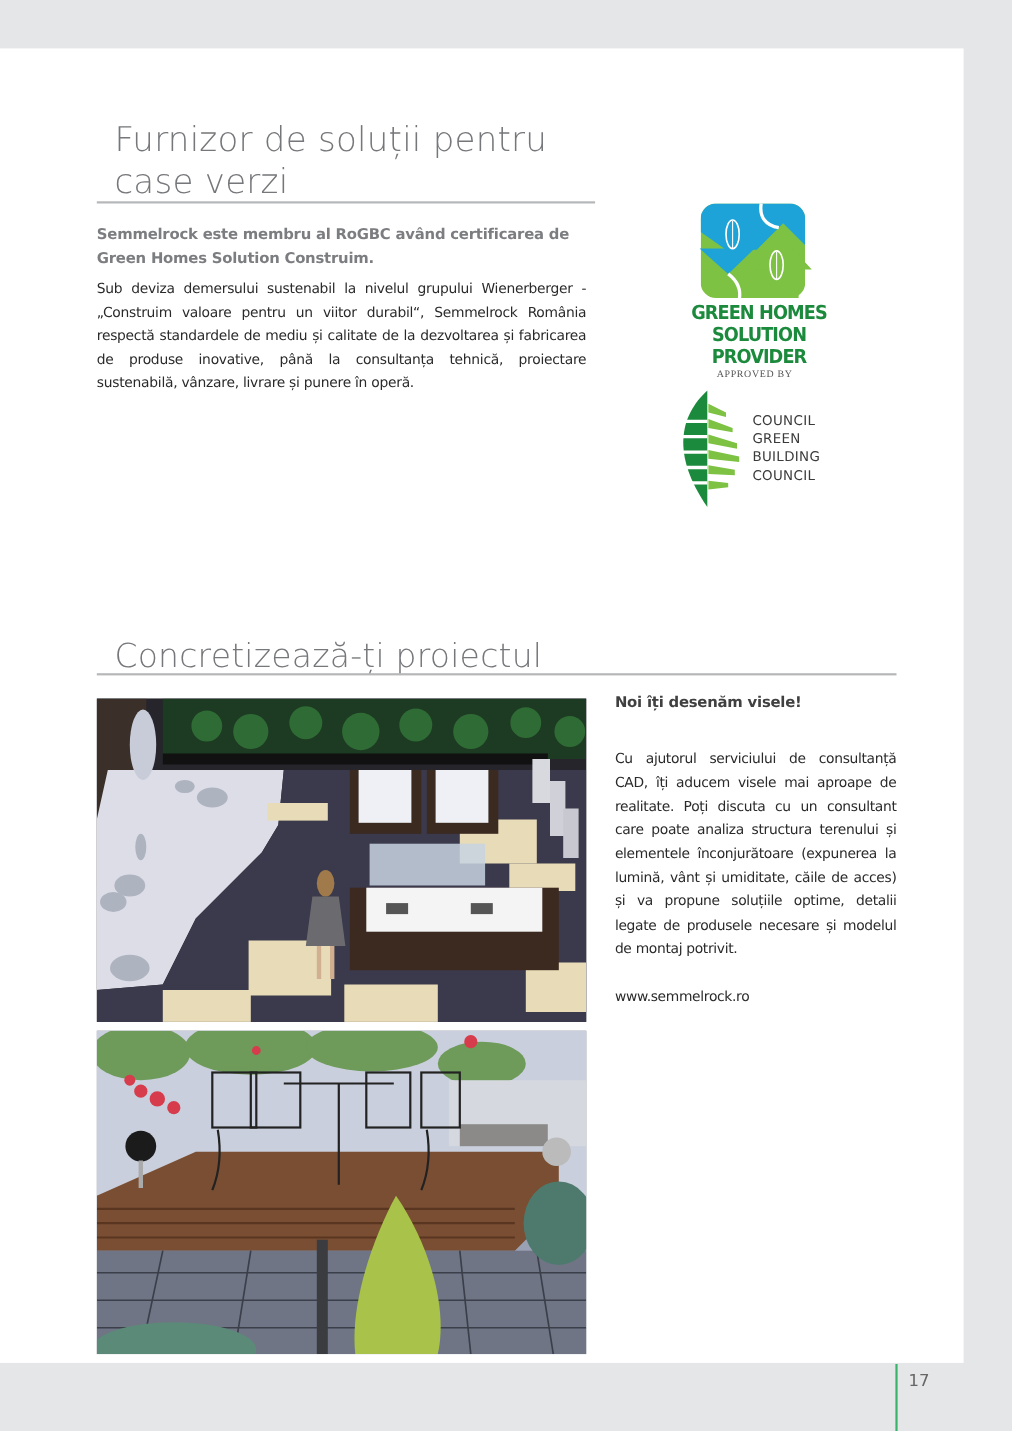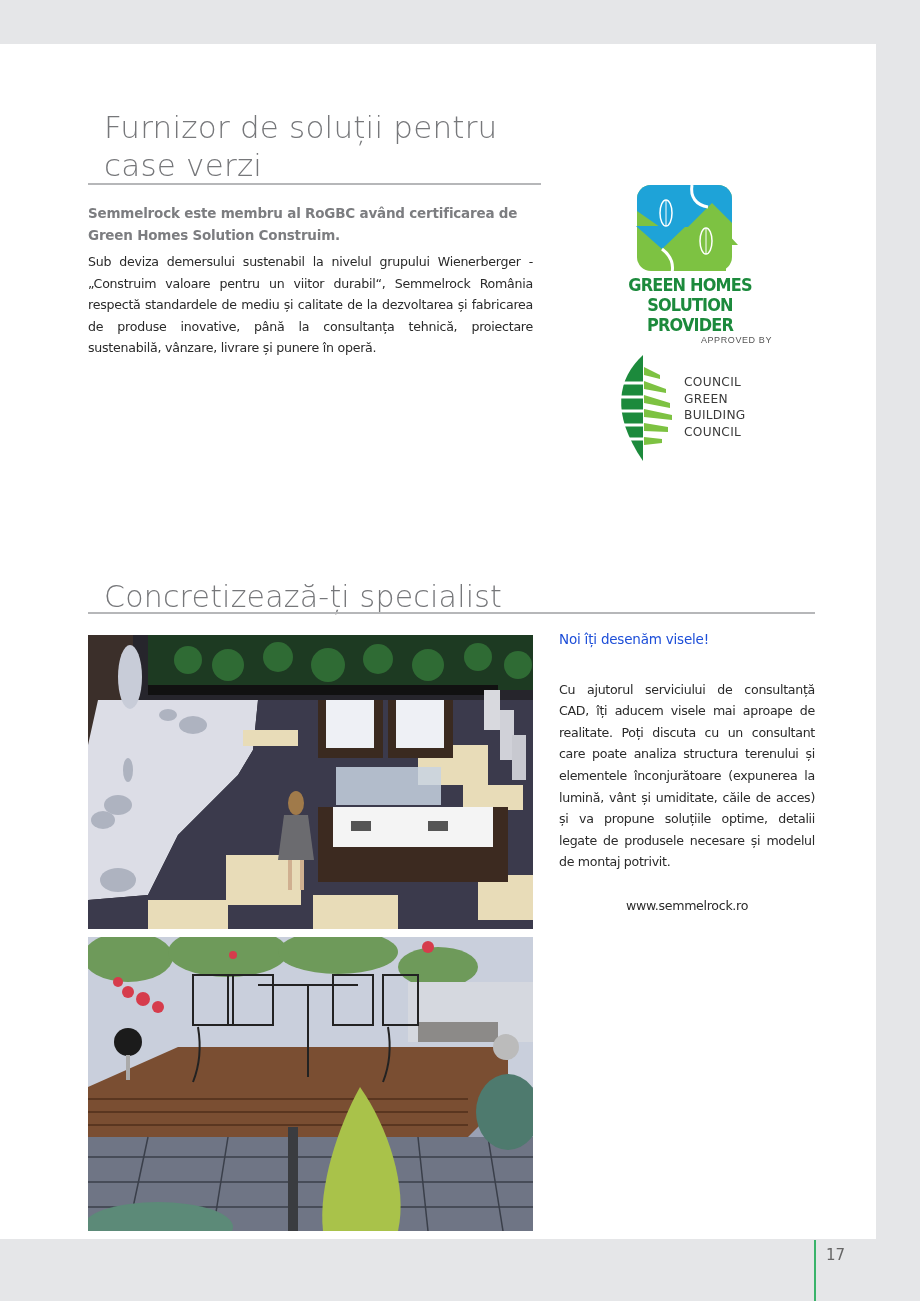--- a/index.html
+++ b/index.html
@@ -31,37 +31,37 @@
   .body-a { left:88px; top:251px; width:445px; }
   .body-a p, .side p { margin:0; }
   .gap { height:21.6px; }
   .logo-box { position:absolute; left:600px; top:183px; width:180px; height:285px; }
   .ghsp-title {
     position:absolute; left:2px; top:92px; width:176px; text-align:center;
     font-family:"DejaVu Sans", sans-serif; font-weight:bold; color:#1c8a3c;
     font-size:17.5px; line-height:20px; letter-spacing:-0.9px; transform:scaleX(0.92); transform-origin:center;
   }
   .approved {
-    position:absolute; left:0; top:152px; width:172px; text-align:right;
-    font-family:Liberation Sans, sans-serif; font-size:9px; color:#555; letter-spacing:0.6px;
+    position:absolute; left:0; top:152px; width:172px; text-align:center;
+    font-family:Liberation Serif, serif; font-size:9px; color:#555; letter-spacing:0.6px;
   }
   .rgbc-text {
     position:absolute; left:84px; top:191px; font-family:"DejaVu Sans", sans-serif;
     font-size:12.2px; line-height:16.5px; color:#3a3a3a; letter-spacing:0.3px;
   }
   .rgbc-text div { white-space:nowrap; }
   .photo { position:absolute; left:88px; width:445px; overflow:hidden; }
   .photo-a { top:635px; height:294px; background:#2b2a33; }
   .photo-b { top:937px; height:294px; background:#7e8590; }
   .side {
     position:absolute; left:559px; top:657px; width:256px; font-family:"DejaVu Sans", sans-serif;
     font-size:12.6px; line-height:21.6px; color:#2a2a2a; text-align:justify; letter-spacing:-0.3px;
   }
   .side-lead { position:absolute; left:559px; top:631px; font-family:"DejaVu Sans", sans-serif;
-    font-weight:normal; color:#1d4ed8; font-size:13.5px; margin:0; letter-spacing:-0.2px;text-align:right; }
+    font-weight:bold; color:#404040; font-size:13.5px; margin:0; letter-spacing:-0.2px;text-align:right; }
   .page-line { position:absolute; left:814px; top:1240px; width:2px; height:61px; background:#3ab36a; }
   .page-num { position:absolute; left:826px; top:1246px; font-family:"DejaVu Sans", sans-serif;
     font-size:15px; color:#666; }
 </style>
 </head>
 <body>
 
 <div class="page"></div>
 
 <h1 class="h1 h1-a">
@@ -131,21 +131,21 @@
     </g>
   </svg>
   <div class="rgbc-text">
     <div>COUNCIL</div>
     <div>GREEN</div>
     <div>BUILDING</div>
     <div>COUNCIL</div>
   </div>
 </div>
 
-<h1 class="h1 h1-b">Concretizează-ți specialist</h1>
+<h1 class="h1 h1-b">Concretizează-ți proiectul</h1>
 <div class="rule rule-b"></div>
 
 <div class="photo photo-a" title="3D render of modern terrace with lounge furniture and paving">
   <svg width="445" height="294" viewBox="0 0 445 294">
     <rect width="445" height="294" fill="#26252c"></rect>
 
     <rect x="60" y="0" width="385" height="55" fill="#1d3a22"></rect>
     <g fill="#2f6b34">
       <circle cx="100" cy="25" r="14"></circle>
         <circle cx="140" cy="30" r="16"></circle>
@@ -270,17 +270,17 @@
     <ellipse cx="420" cy="175" rx="32" ry="38" fill="#4e7a6e"></ellipse>
     <ellipse cx="70" cy="290" rx="75" ry="25" fill="#5c8a78"></ellipse>
   </svg>
 </div>
 
 <p class="side-lead">Noi îți desenăm visele!</p>
 <div class="side">
   <div class="gap"></div>
   <p>Cu ajutorul serviciului de consultanță CAD, îți aducem visele mai aproape de realitate. Poți discuta cu un  consultant care poate analiza structura terenului și elementele înconjurătoare (expunerea la lumină, vânt și umiditate, căile de acces) și va propune soluțiile optime, detalii legate de produsele necesare și modelul de montaj potrivit.</p>
   <div class="gap"></div>
-  <p style="text-align:center;">www.semmelrock.ro</p>
+  <p style="text-align:left;">www.semmelrock.ro</p>
 </div>
 
 <div class="page-line"></div>
 <div class="page-num">17</div>
 
 </body></html>

